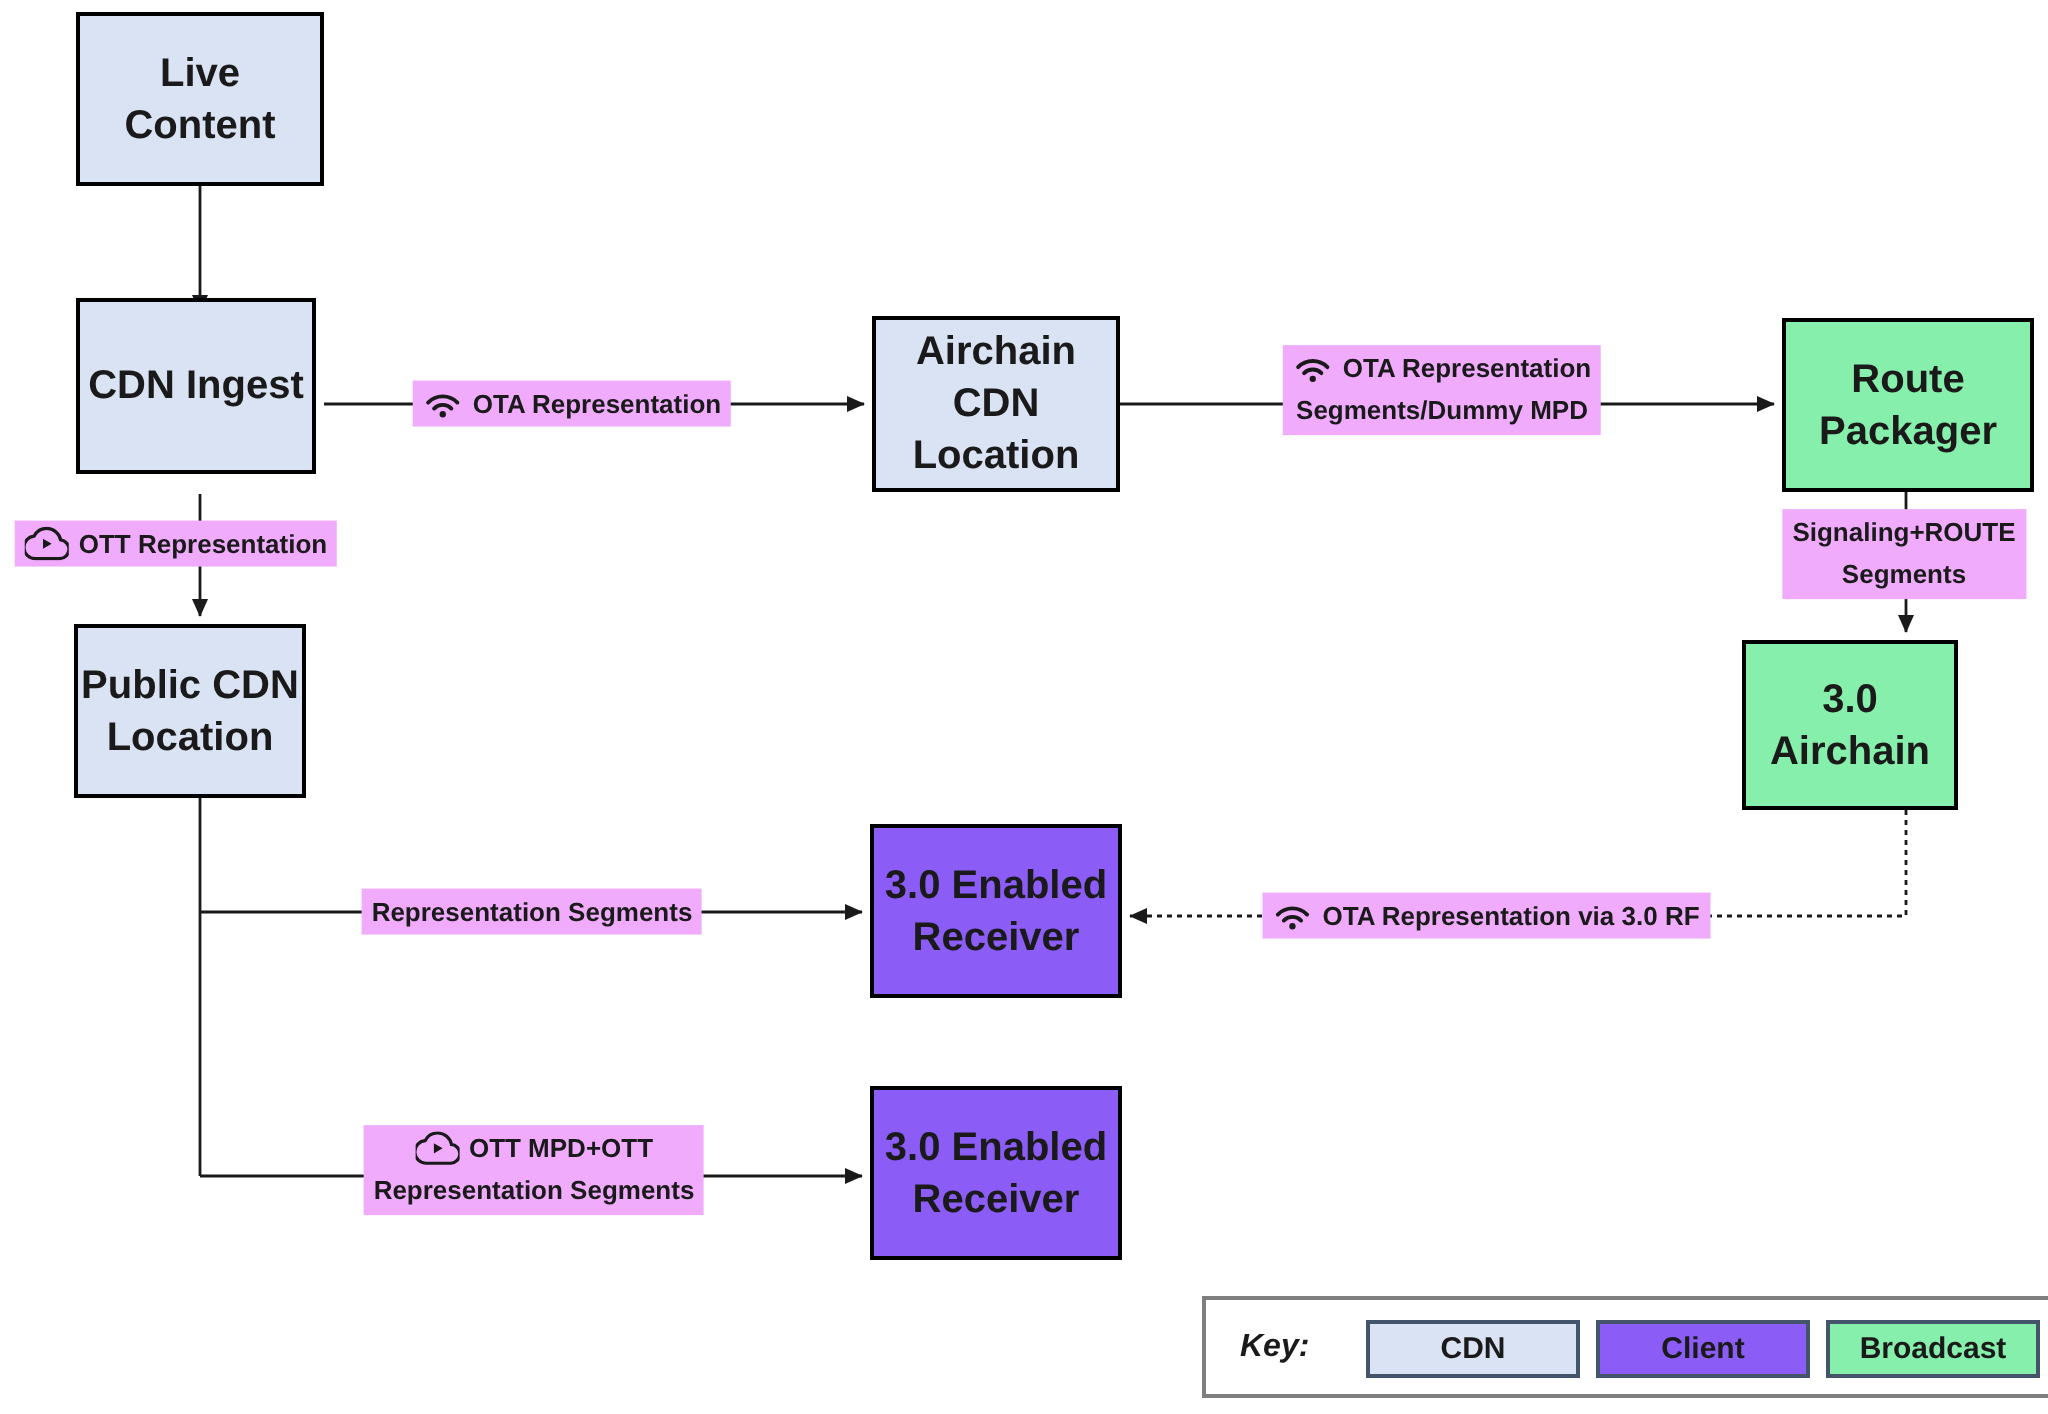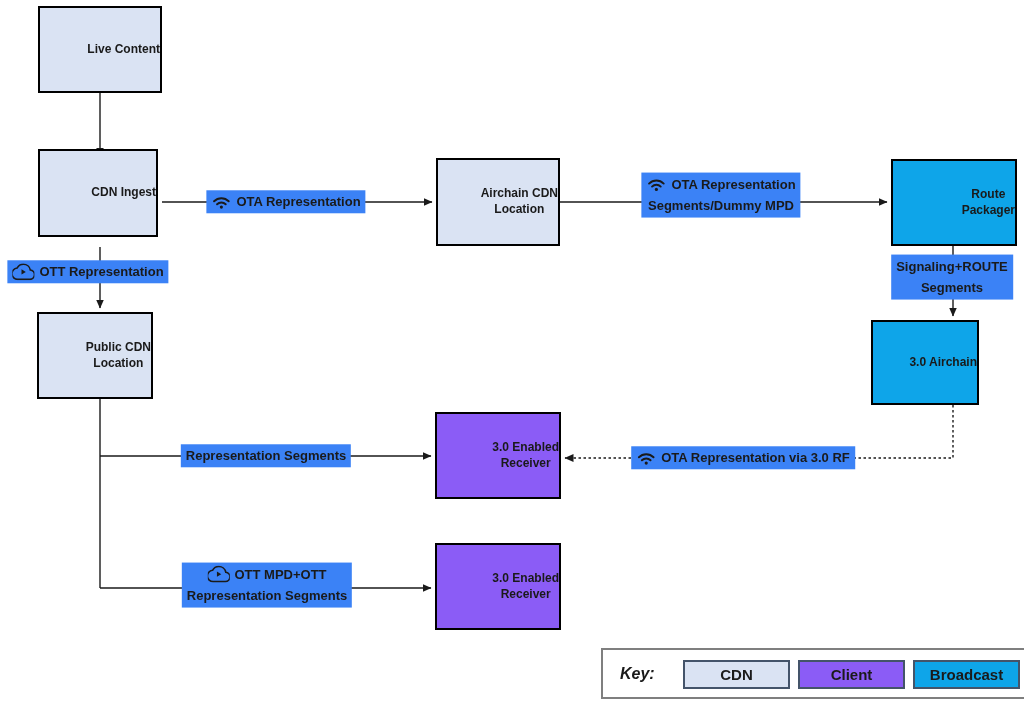--- a/index.html
+++ b/index.html
@@ -5,31 +5,31 @@
   html,body { margin:0; padding:0; }
   body {
     width:1024px; height:707px; background:#ffffff; position:relative;
     font-family:"Liberation Sans", sans-serif; color:#1a1a1a; overflow:hidden;
   }
   .stage { position:absolute; inset:0; }
   svg.wires { position:absolute; left:0; top:0; }
 
   .node {
     position:absolute; box-sizing:border-box; border:2px solid #000;
-    display:flex; align-items:center; justify-content:flex-end;
-    text-align:center; font-size:12px; font-weight:600; line-height:1.3;
+    display:flex; align-items:center; justify-content:center;
+    text-align:center; font-size:20px; font-weight:600; line-height:1.3;
   }
   .node span { white-space:pre-line; }
   .fill-cdn       { background:#dae3f3; }
   .fill-client    { background:#8b5cf6; }
-  .fill-broadcast { background:#0ea5e9; }
+  .fill-broadcast { background:#86efac; }
 
   .edge-label {
     position:absolute; transform:translate(-50%,-50%);
-    background:#3b82f6; text-align:center; white-space:nowrap;
+    background:#f0abfc; text-align:center; white-space:nowrap;
     font-size:13px; font-weight:700; line-height:1.65; padding:1px 5px;
   }
   .lbl-line { display:flex; align-items:center; justify-content:center; gap:5px; }
   .icon { display:inline-flex; }
   .icon svg { display:block; }
 
   .key-frame {
     position:absolute; left:585px; top:648px; width:433px; height:51px;
     box-sizing:border-box; border:2px solid #7f7f7f; background:#ffffff;margin-left:16px;
   }

